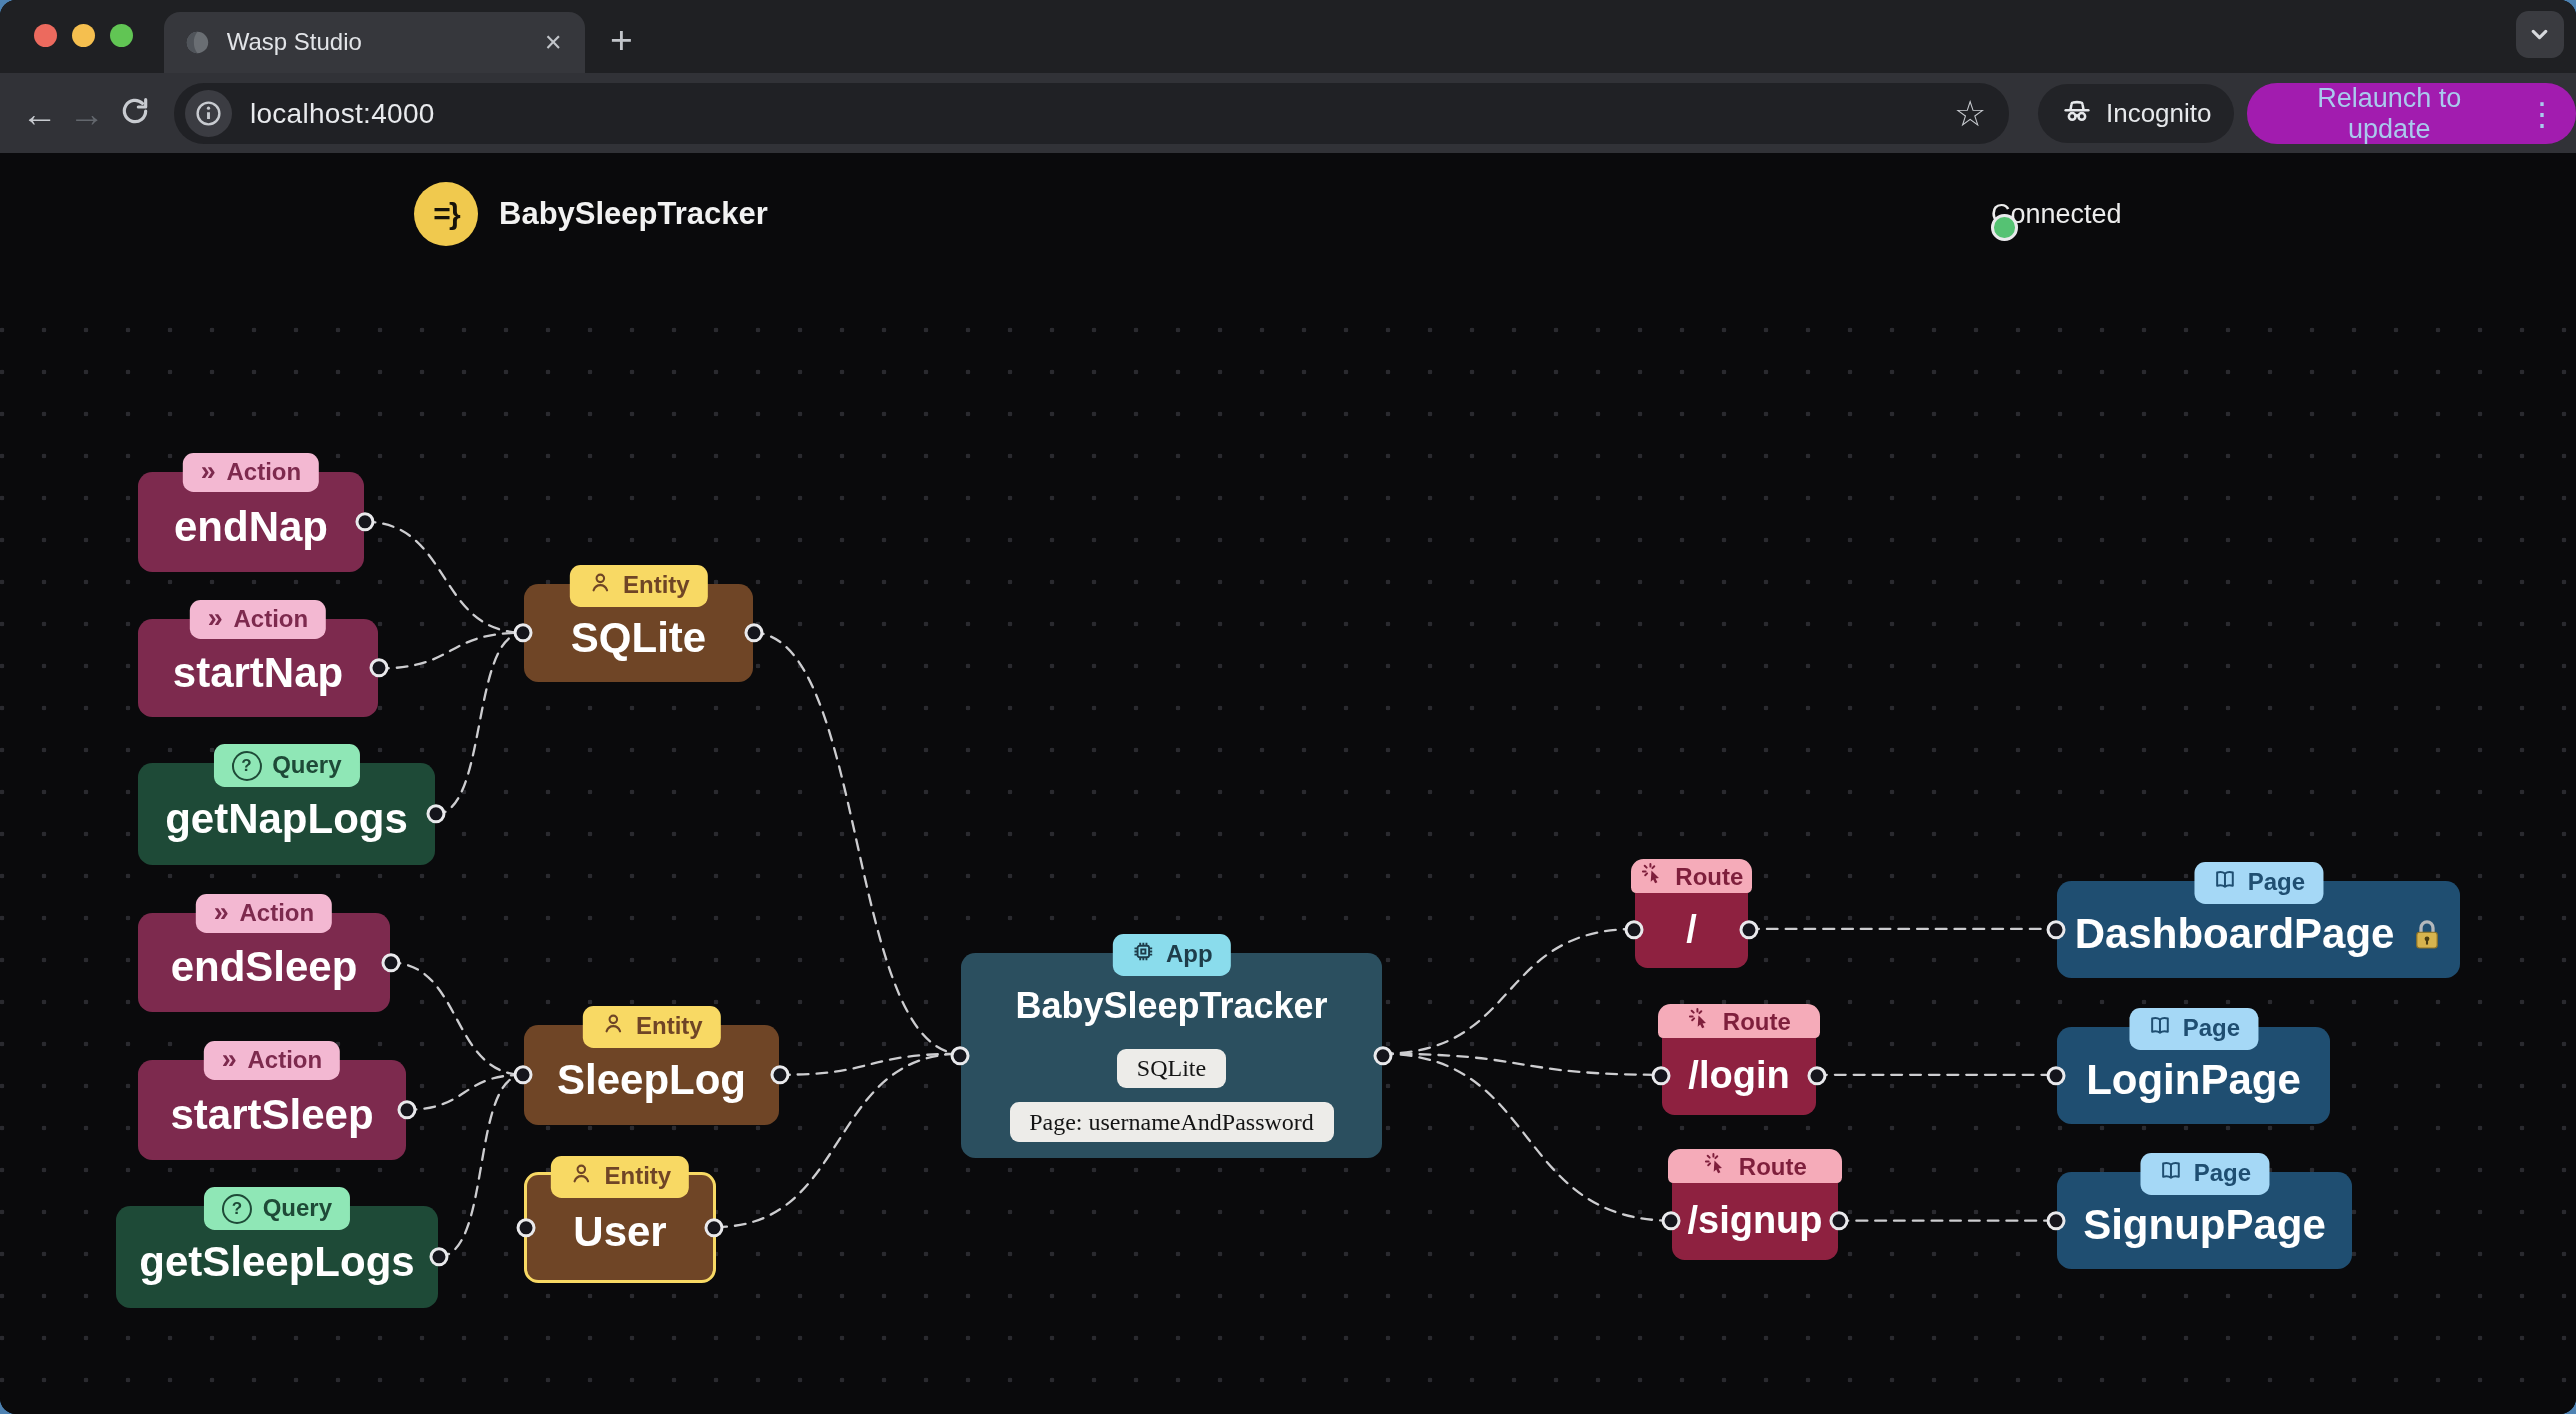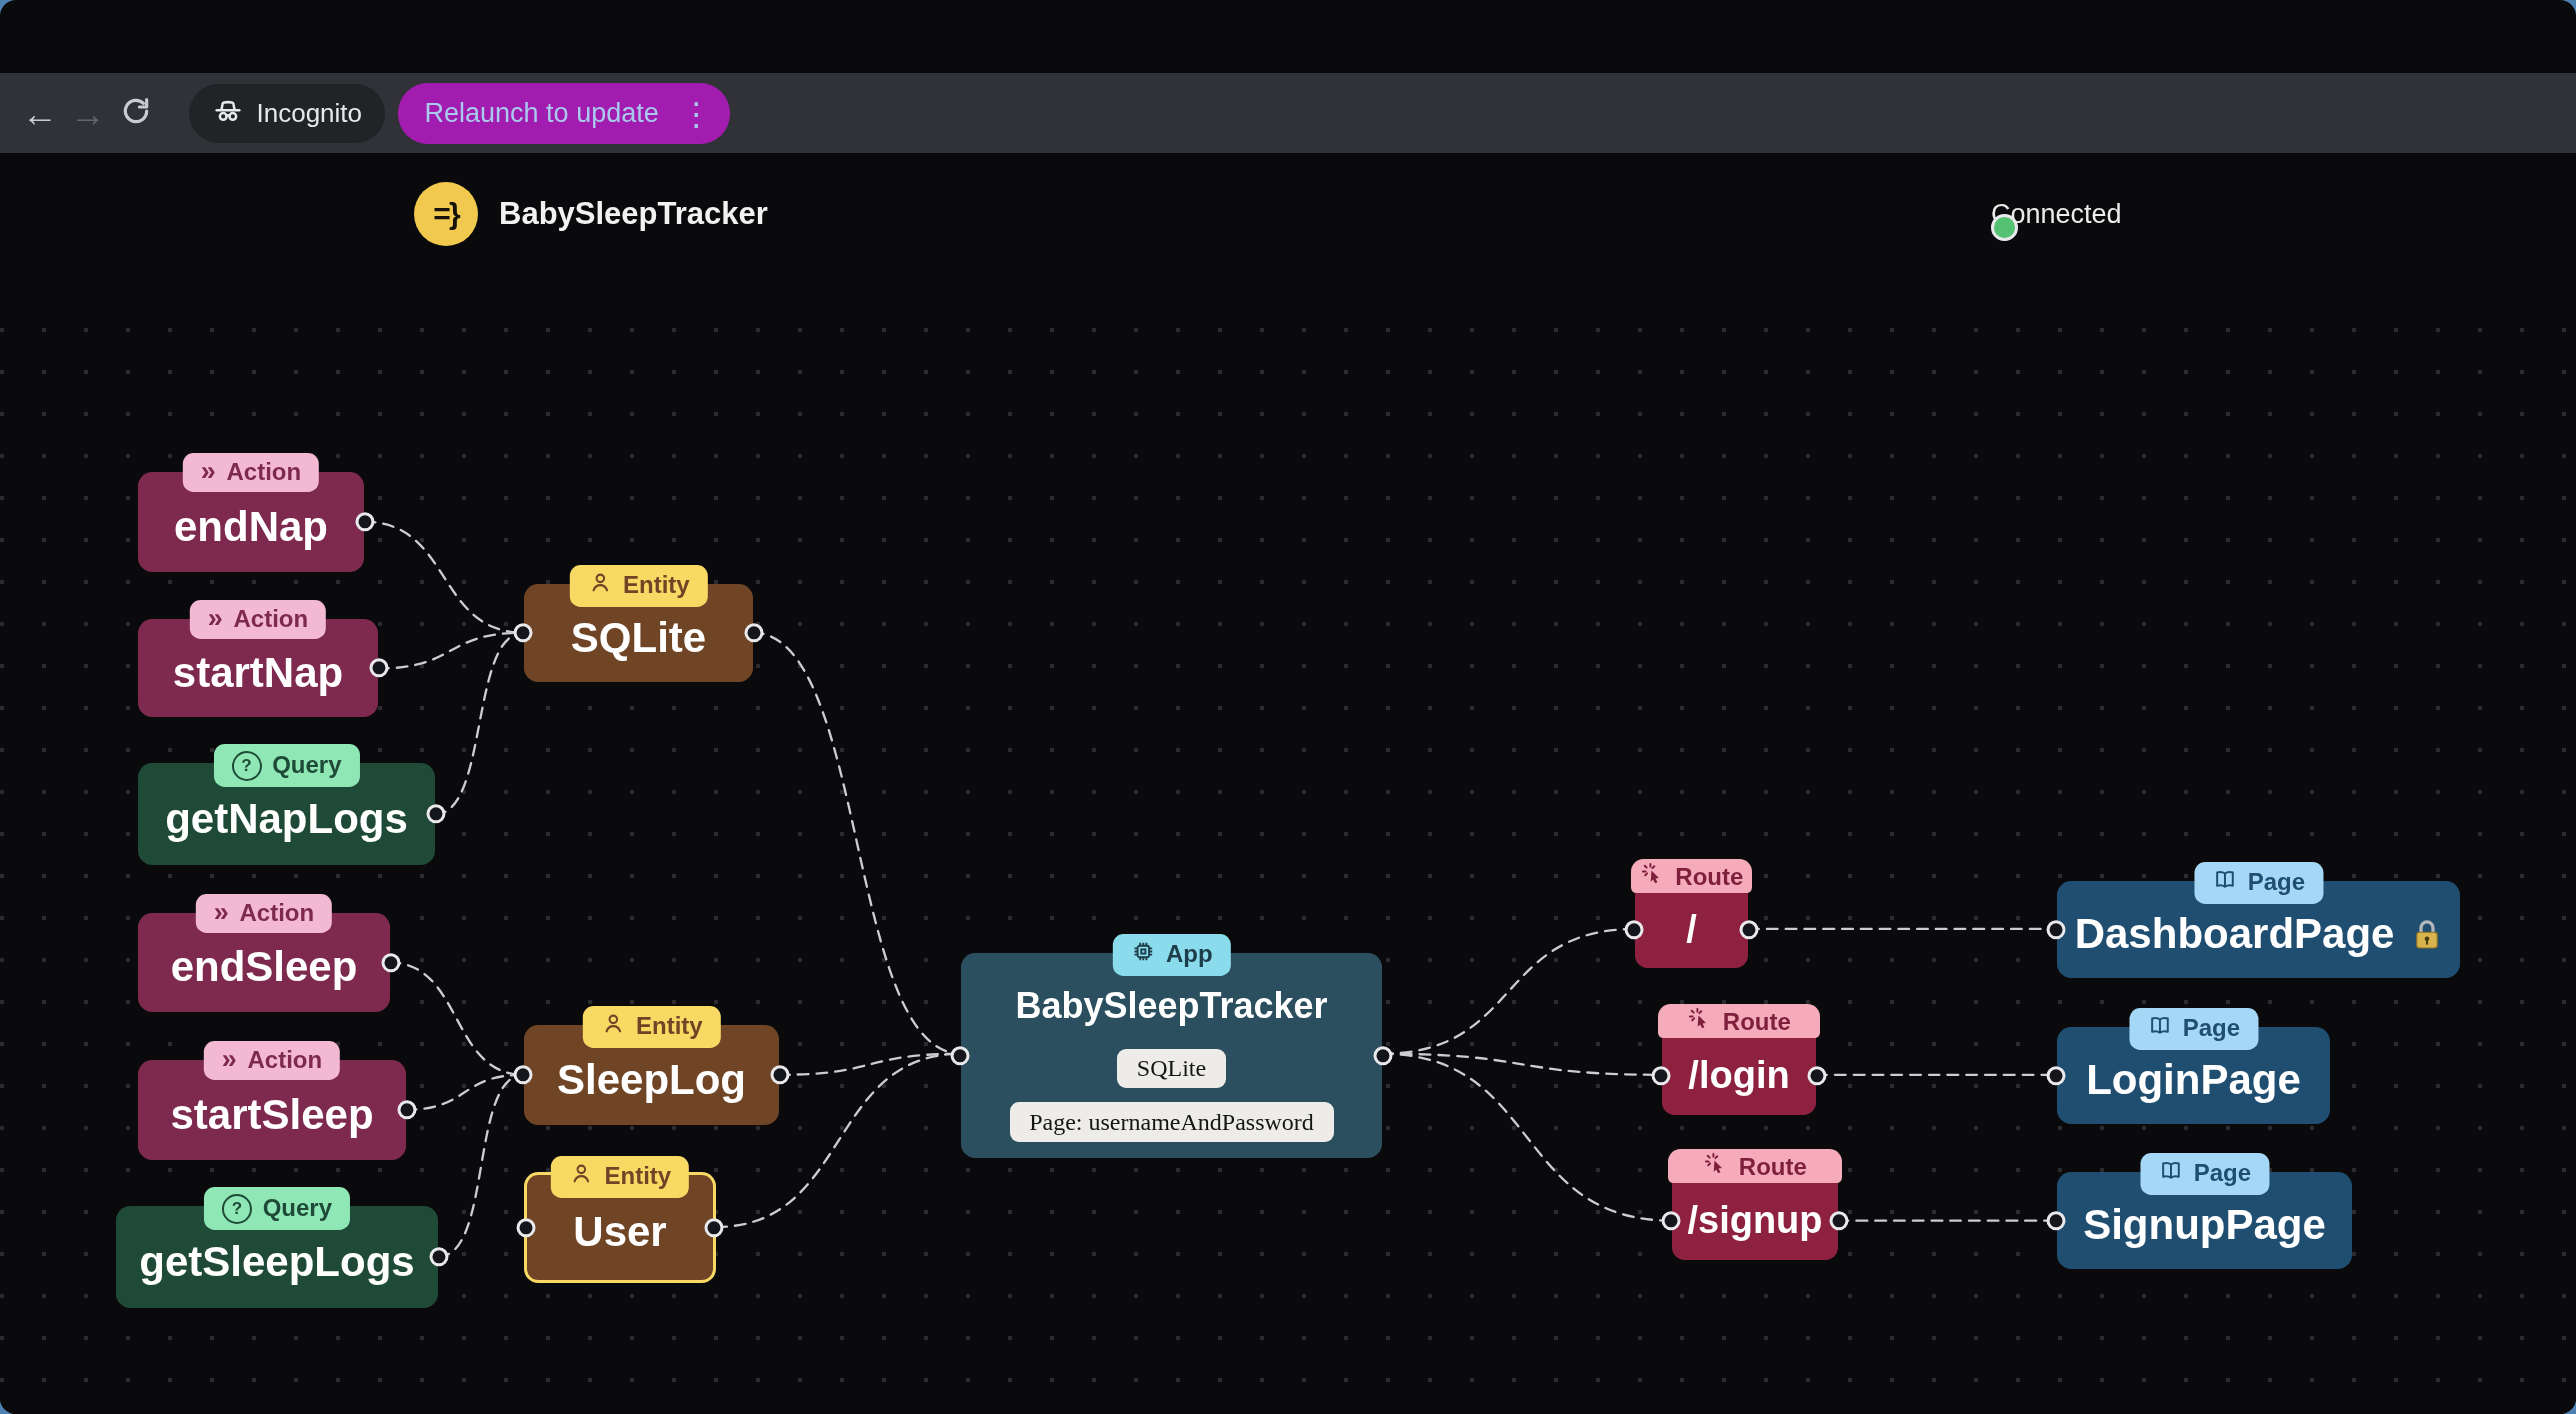--- a/index.html
+++ b/index.html
@@ -84,30 +84,64 @@
     border-radius:50%;top:50%;z-index:4;}
   .dot.left{left:0;transform:translate(-54%,-50%);}
   .dot.right{right:0;transform:translate(54%,-50%);}
   .lock-icon{display:inline-flex;margin-left:5.4px;}
 </style>
 </head>
 <body>
 
 <div class="window">
 
+  <div class="tabstrip">
+    <div class="traffic">
+      <span style="background: rgb(236, 106, 94);"></span>
+      <span style="background: rgb(245, 191, 79);"></span>
+      <span style="background: rgb(97, 197, 84);"></span>
+    </div>
+    <div class="tab">
+      <span class="favicon">
+        <svg viewBox="0 0 24 24" width="27" height="27">
+            <circle cx="12" cy="12" r="9.5" fill="#6A6E73"></circle>
+            <path d="M12 2.5a9.5 9.5 0 0 0 0 19 14 14 0 0 1-3.2-9.5A14 14 0 0 1 12 2.5z" fill="#50545A"></path>
+          </svg>
+      </span>
+      <span class="title">Wasp Studio</span>
+      <button class="close">×</button>
+    </div>
+    <button class="newtab">+</button>
+    <button class="tab-chevron">
+      <svg viewBox="0 0 24 24" fill="none" stroke="currentColor" stroke-width="3" stroke-linecap="round" stroke-linejoin="round">
+          <polyline points="6,9 12,15 18,9"></polyline>
+        </svg>
+    </button>
+  </div>
 
   <div class="toolbar">
     <button class="navbtn back">←</button>
     <button class="navbtn fwd">→</button>
     <button class="navbtn">
       <svg viewBox="0 0 24 24" fill="none" stroke="currentColor" stroke-width="2.4" stroke-linecap="round">
           <path d="M20 12a8 8 0 1 1-2.4-5.7"></path>
           <polyline points="20,3.5 20,9 14.5,9" stroke-linejoin="round"></polyline>
         </svg>
     </button>
+    <div class="urlbar">
+      <button class="info-btn">
+        <svg viewBox="0 0 24 24" fill="none" stroke="currentColor" stroke-width="2">
+            <circle cx="12" cy="12" r="9"></circle>
+            <line x1="12" y1="11" x2="12" y2="16.5" stroke-width="2.4"></line>
+            <circle cx="12" cy="7.6" r="1.35" fill="currentColor" stroke="none"></circle>
+          </svg>
+      </button>
+      <span class="url-text">localhost:4000</span>
+      <button class="star-btn">☆</button>
+    </div>
     <div class="incog">
       <span>
         <svg viewBox="0 0 24 24" fill="none" stroke="currentColor" stroke-width="1.9" stroke-linecap="round">
             <path d="M3.5 12.2h17"></path>
             <path d="M7.1 11.8l.8-4.2c.1-.7.6-1.1 1.2-1.2 1.9-.4 3.9-.4 5.8 0 .6.1 1.1.5 1.2 1.2l.8 4.2"></path>
             <circle cx="8.4" cy="16.8" r="2.5"></circle>
             <circle cx="15.6" cy="16.8" r="2.5"></circle>
             <path d="M10.9 16.4c.7-.5 1.5-.5 2.2 0"></path>
           </svg>
       </span>

